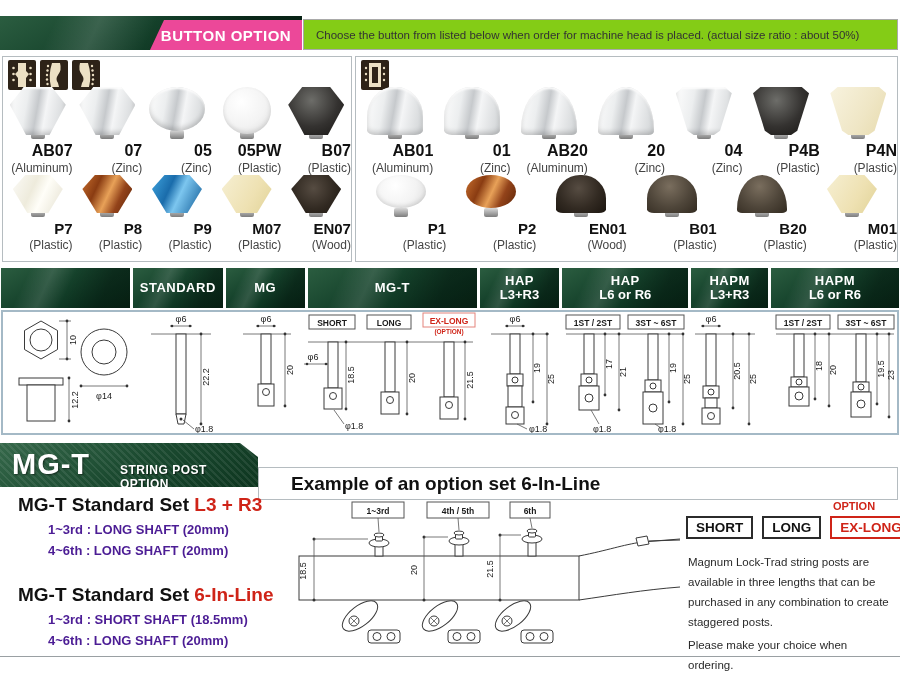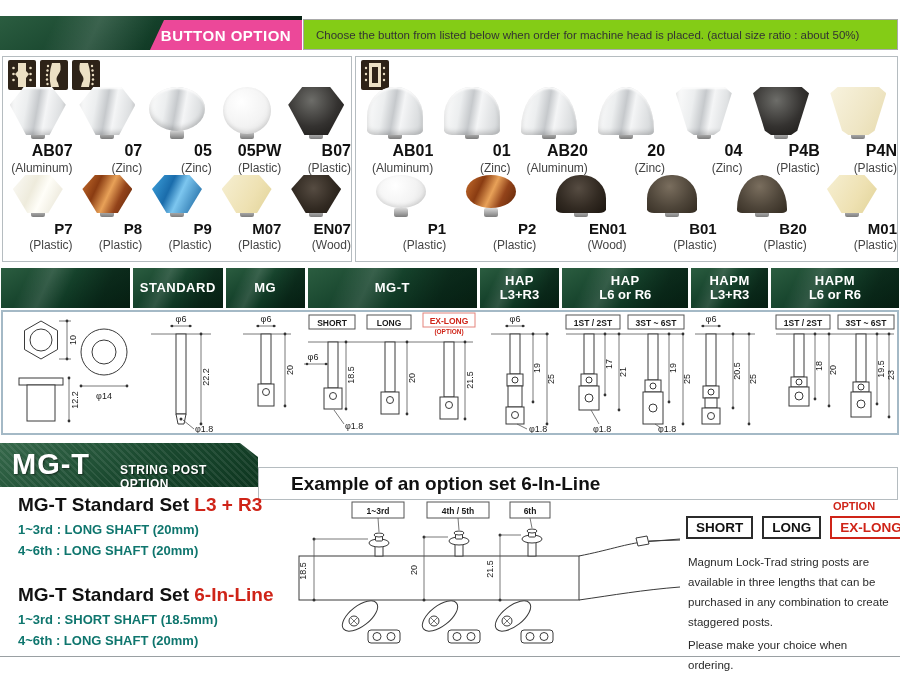--- a/index.html
+++ b/index.html
@@ -84,21 +84,21 @@
   .mgt-title { position:absolute; top:5px; left:12px; font-size:29px; font-weight:bold; letter-spacing:1px;
     text-shadow:1px 1px 2px rgba(0,0,0,.5); }
   .mgt-sub { position:absolute; top:20px; left:120px; font-size:12px; font-weight:bold; letter-spacing:.5px;
     text-shadow:1px 1px 1px rgba(0,0,0,.5); }
   .example-box { position:absolute; top:455px; left:258px; width:640px; height:33px; border:1px solid #b5bcc0;
     background:#fff; display:flex; align-items:center; padding-left:32px; font-size:19px; font-weight:bold; color:#111;margin-top:12px; }
 
   .sets { position:absolute; top:494px; left:18px; width:268px; }
   .set-title { font-size:19px; font-weight:bold; color:#111; }
   .set-accent { color:#cf2418; }
-  .set-line { font-size:13px; font-weight:bold; color:#0f766e; margin-top:6px; }
+  .set-line { font-size:13px; font-weight:bold; color:#4c1d95; margin-left:30px; margin-top:6px; }
   .set2 { margin-top:26px; }
 
   .head-illu { position:absolute; top:494px; left:284px; width:398px; height:162px; }
 
   .legend { position:absolute; top:500px; left:686px; width:204px; }
   .legend-opt { position:absolute; top:0; left:132px; width:72px; text-align:center; color:#cf2418; font-size:11px; font-weight:bold; }
   .legend-row { position:absolute; top:16px; left:0; display:flex; gap:9px; }
   .lbox { border:2px solid #2b2b2b; background:#fff; font-size:13.5px; font-weight:bold; color:#111;
     padding:2px 8px; white-space:nowrap; }
   .lbox-red { border-color:#cf2418; color:#cf2418; }

